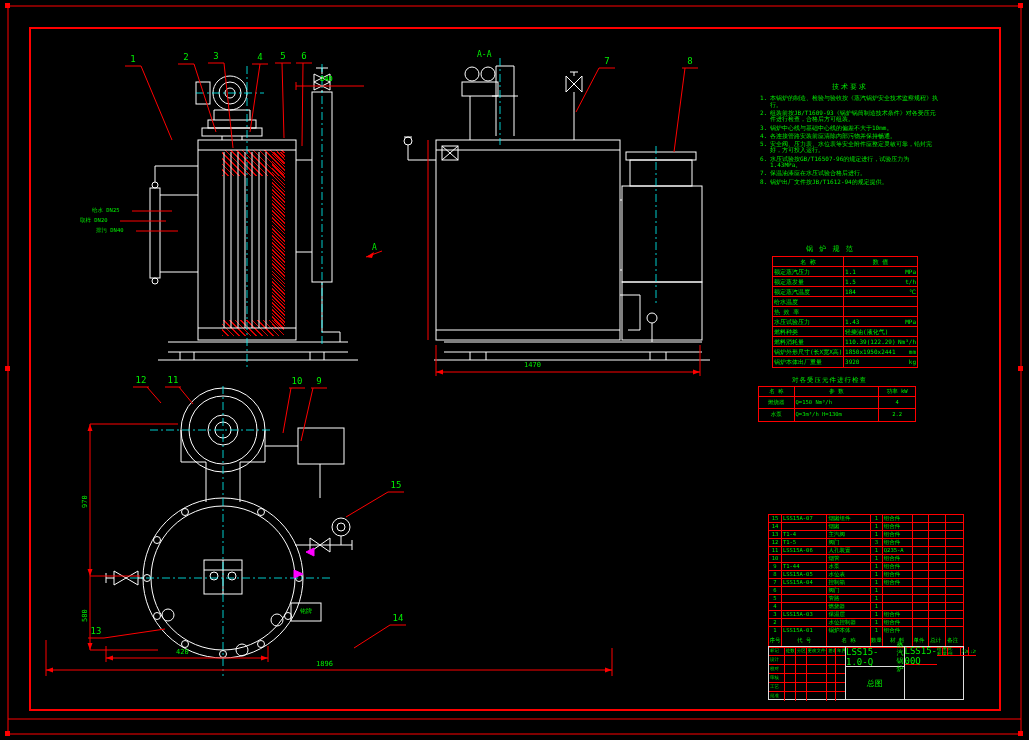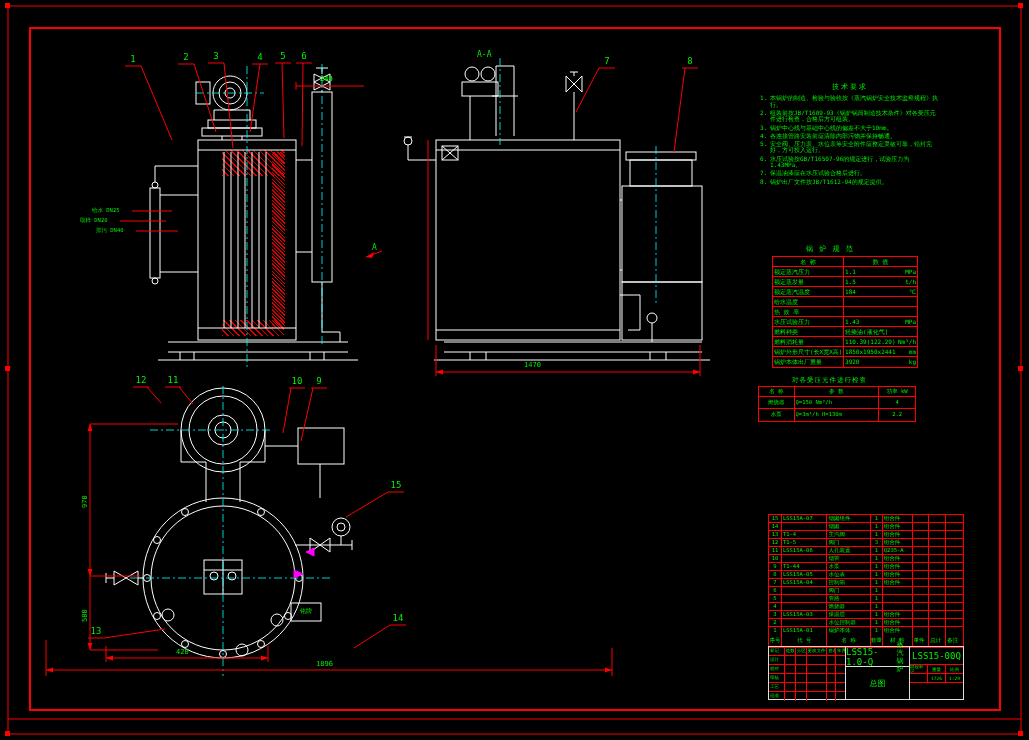--- a/index.html
+++ b/index.html
@@ -58,21 +58,21 @@
   #tb-left{width:77px;border-right:1px solid #ddd;display:flex;flex-direction:column;}
   #tb-left .trow{height:9px;flex:none;}
   #tb-left .tcell{font-size:4.5px;}
   .l1{width:16px;} .l2{width:11px;} .l3{width:11px;} .l4{width:21px;} .l5{width:9px;} .l6{width:9px;}
   #tb-mid{width:64px;border-right:1px solid #ddd;display:flex;flex-direction:column;}
   #tb-mid .model{height:20px;border-bottom:1px solid #ddd;display:flex;flex-direction:row;
                  align-items:center;justify-content:flex-end;color:#00ef00;}
   #tb-mid .model .m1{font-size:9px;line-height:10px;}
   #tb-mid .model .m2{font-size:7px;line-height:8px;padding-left:18px;}
   #tb-mid .vname{flex:1;display:flex;align-items:center;justify-content:center;color:#00ef00;font-size:8px;}
-  #tb-right{flex:1;display:flex;flex-direction:column;}
+  #tb-right{flex:1;display:flex;flex-direction:row;}
   #tb-right .dno{height:18px;display:flex;align-items:center;justify-content:center;
                  color:#00ef00;font-size:9px;border-bottom:1px solid #f00;}
   #tb-right .srow{display:flex;height:9px;}
   #tb-right .scell{flex:1;border-right:1px solid #f00;border-bottom:1px solid #f00;color:#00ef00;
                    font-size:4.5px;display:flex;align-items:center;justify-content:center;overflow:hidden;}
   #tb-right .scell:last-child{border-right:none;}
   #tb-right .rest{flex:1;}
   .np{position:absolute;left:292px;top:607px;width:28px;text-align:center;color:#00ef00;font-size:6px;}
 </style>
 </head>

